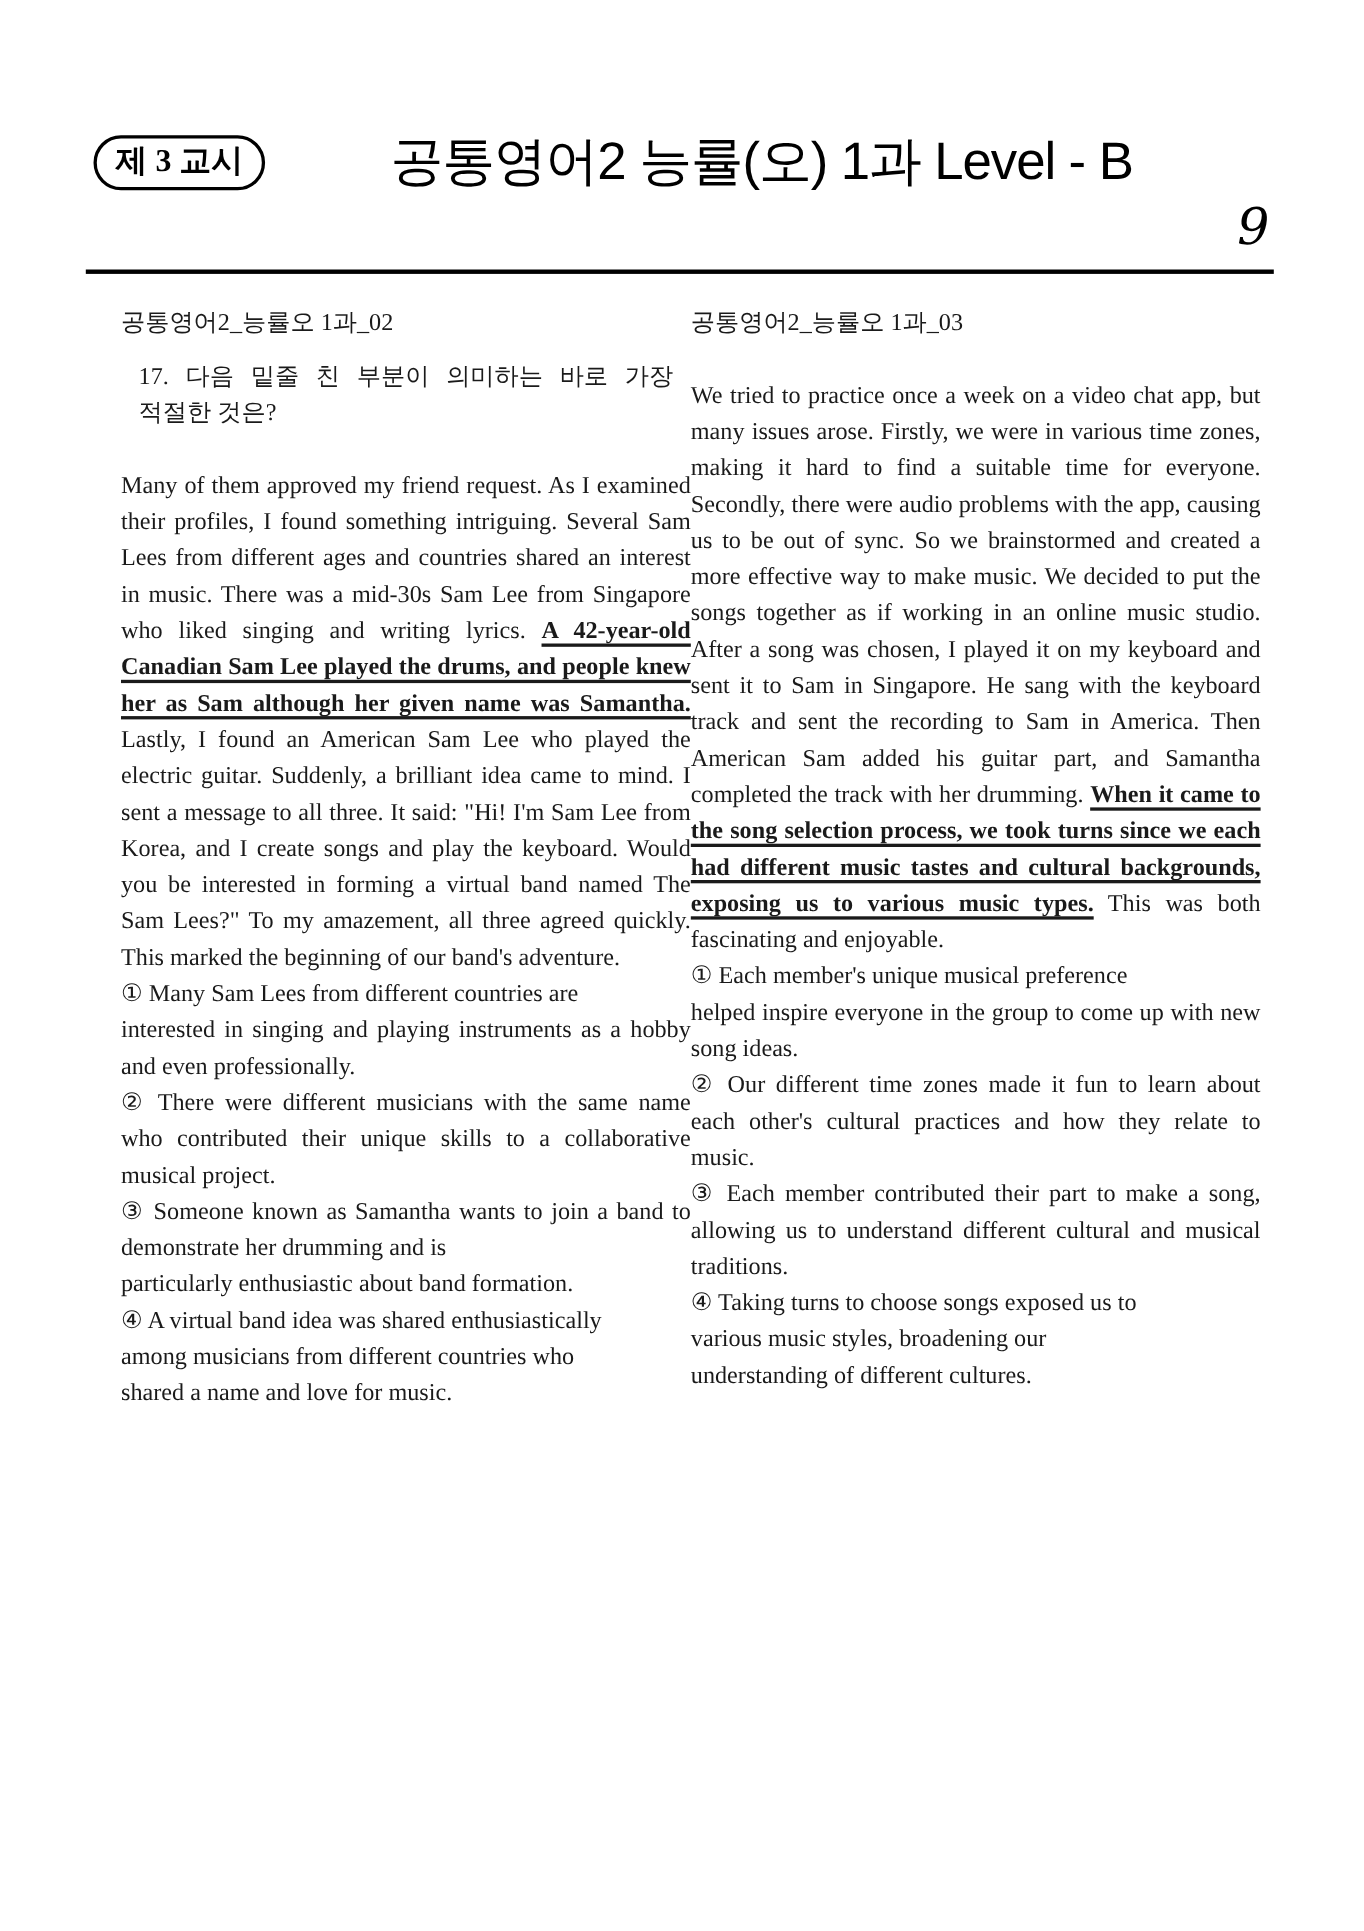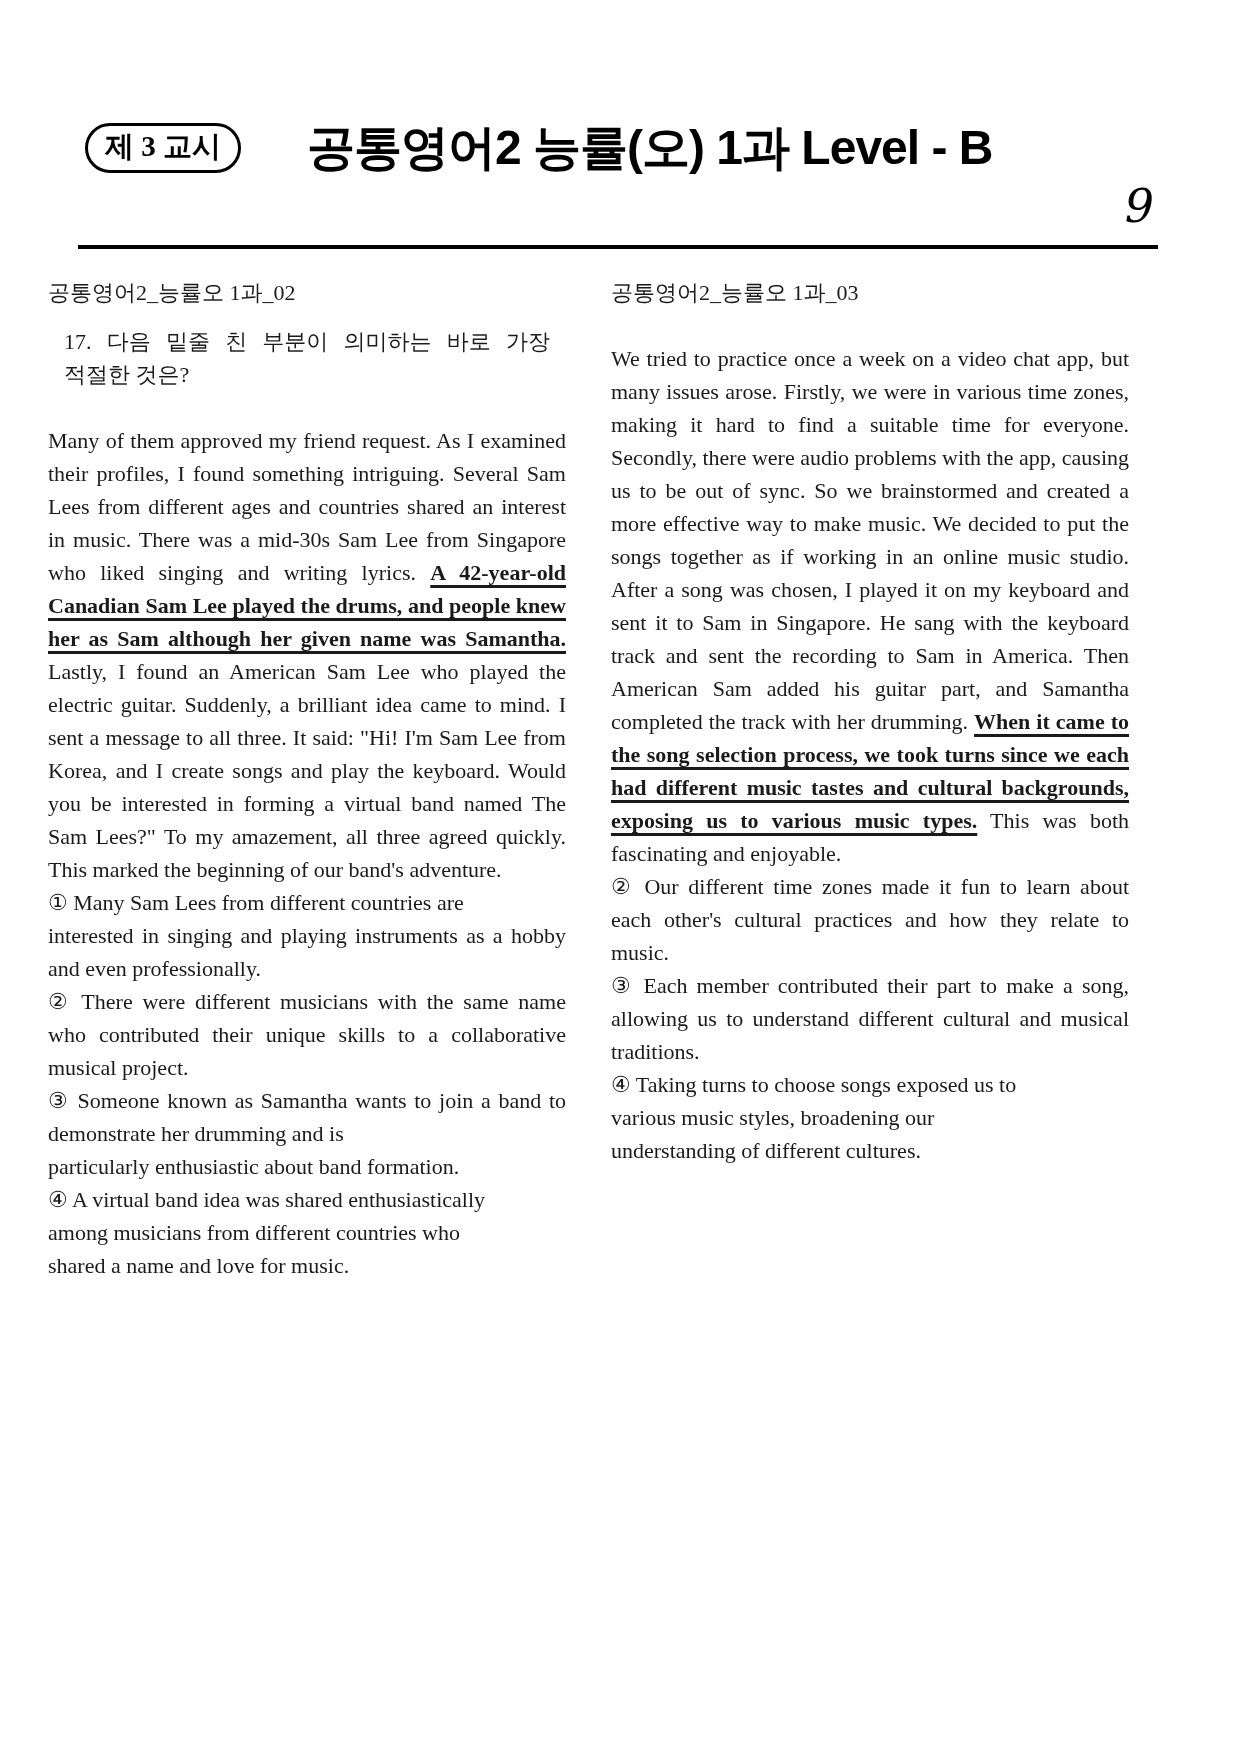--- a/index.html
+++ b/index.html
@@ -22,23 +22,23 @@
     border: 3px solid #000;
     border-radius: 26px;
     padding: 5px 17px 7px 17px;
     font-size: 29px;
     font-weight: 700;
     line-height: 1.1;
     color: #000;
     white-space: nowrap;
   }
   .title {
-    margin: 0 0 0 66px;
+    margin: 0 0 0 114px;
     font-family: "Liberation Sans", "DejaVu Sans", sans-serif;
-    font-weight: 700;
+    font-weight: 400;
     font-size: 48px;
     letter-spacing: -1px;
     color: #000;
     line-height: 1.1;
   }
   .page-num {
     text-align: right;
     padding-right: 86px;
     margin-top: 8px;
     font-style: italic;
@@ -47,22 +47,21 @@
     color: #000;
     font-family: "DejaVu Serif", "Liberation Serif", serif;
   }
   .rule {
     height: 4px;
     background: #000;
     margin: 16px 82px 0 78px;
   }
   .columns {
     display: flex;
-    gap: 45px;
-    padding-left: 48px;
+    padding-left: 110px;
     margin-top: 27px;
   }
   .col { width: 518px; }
   .qcode {
     font-size: 22px;
     line-height: 33px;
   }
   .qprompt {
     margin: 16px;
     font-size: 22px;
@@ -123,20 +122,22 @@
         <p class="choice">④ A virtual band idea was shared enthusiastically
 among musicians from different countries who
 shared a name and love for music.</p>
       </div>
     </section>
 
     <section class="col">
       <div class="qcode">공통영어2_능률오 1과_03</div>
       <p class="passage"><span>We tried to practice once a week on a video chat app, but many issues arose. Firstly, we were in various time zones, making it hard to find a suitable time for everyone. Secondly, there were audio problems with the app, causing us to be out of sync. So we brainstormed and created a more effective way to make music. We decided to put the songs together as if working in an online music studio. After a song was chosen, I played it on my keyboard and sent it to Sam in Singapore. He sang with the keyboard track and sent the recording to Sam in America. Then American Sam added his guitar part, and Samantha completed the track with her drumming. </span><span class="u">When it came to the song selection process, we took turns since we each had different music tastes and cultural backgrounds, exposing us to various music types.</span><span> This was both fascinating and enjoyable.</span></p>
       <div class="choices">
+        <p class="choice">① Each member's unique musical preference
+helped inspire everyone in the group to come up with new song ideas.</p>
         <p class="choice">② Our different time zones made it fun to learn about each other's cultural practices and how they relate to music.</p>
         <p class="choice">③ Each member contributed their part to make a song, allowing us to understand different cultural and musical traditions.</p>
         <p class="choice">④ Taking turns to choose songs exposed us to
 various music styles, broadening our
 understanding of different cultures.</p>
       </div>
     </section>
 
   </div>
 </div>

